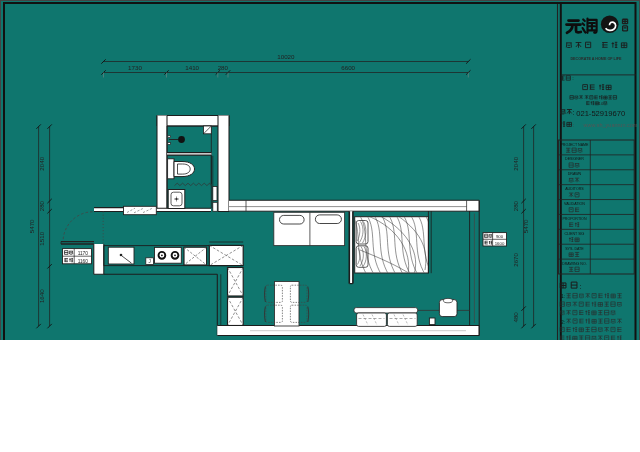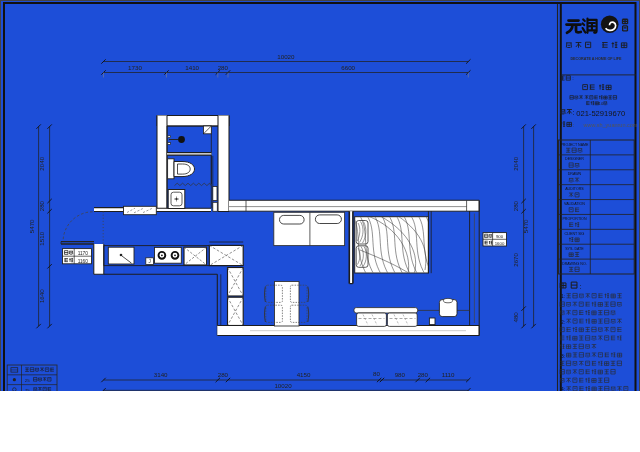--- a/index.html
+++ b/index.html
@@ -1,12 +1,12 @@
 <!DOCTYPE html>
-<html><head><meta charset="utf-8"><style>html,body{margin:0;padding:0;background:#fff}#page{position:relative;width:640px;height:391px;overflow:hidden;background:#1d4ed8;font-family:"Liberation Sans",sans-serif}</style></head><body>
+<html><head><meta charset="utf-8"><style>html,body{margin:0;padding:0;background:#fff}#page{position:relative;width:640px;height:340px;overflow:hidden;background:#0f766e;font-family:"Liberation Sans",sans-serif}</style></head><body>
 <div id="page">
 <svg width="640" height="452" viewBox="0 0 640 452" shape-rendering="geometricPrecision">
 
 <g>
 <rect x="0.5" y="0.5" width="639" height="451" stroke="#444" stroke-width="1" fill="none"></rect>
 <rect x="4" y="3" width="631.5" height="446" stroke="#111" stroke-width="2" fill="none"></rect>
 </g>
 
 <g>
 <line x1="557.5" y1="4" x2="557.5" y2="449" stroke="#222" stroke-width="1.1" stroke-linecap="butt"></line>

